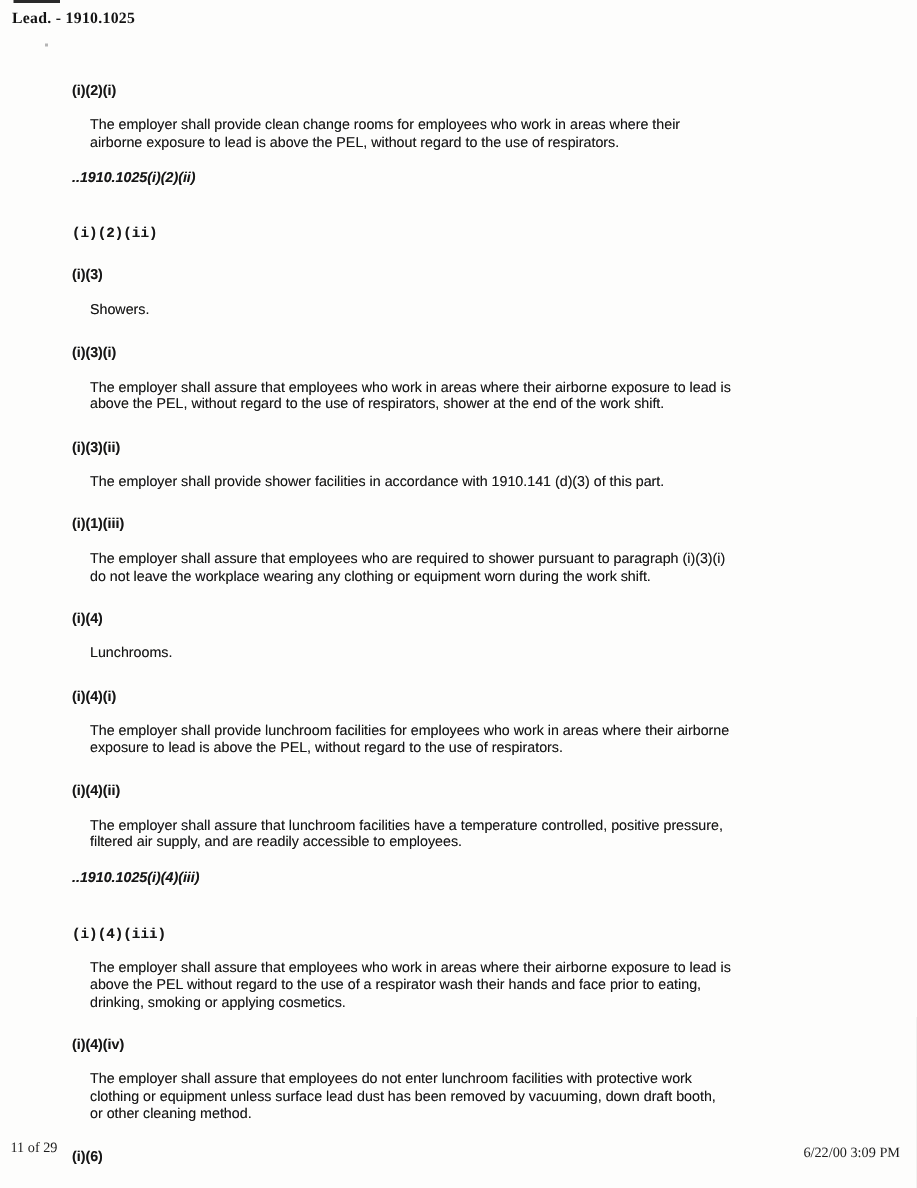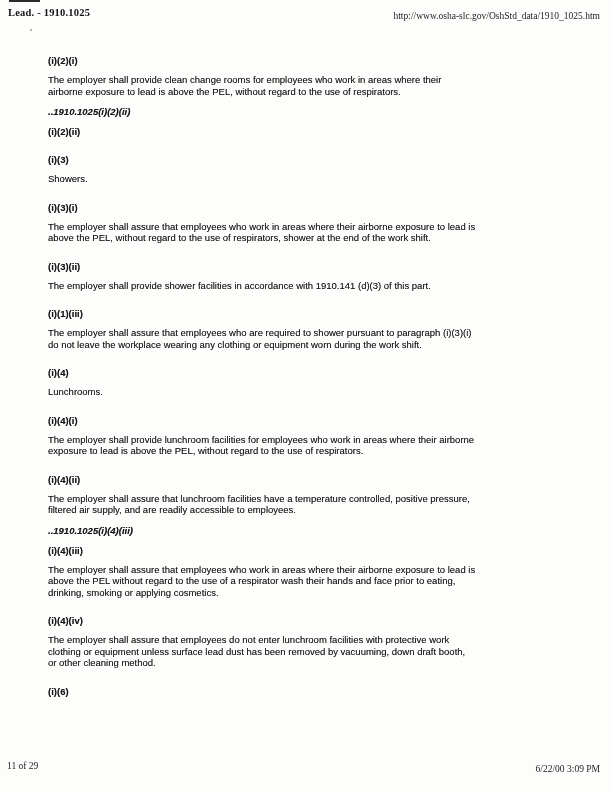--- a/index.html
+++ b/index.html
@@ -62,23 +62,23 @@
     margin: 17px 0 8px 0;
     line-height: 11px;
   }
   .doc-content > .sec-heading:first-child { margin-top: 0; }
   .sec-ref {
     font-weight: bold;
     font-style: italic;
     margin: 9px 0 8px 0;
     line-height: 11px;
   }
-  .sec-ref + .sec-heading { margin-top: 9px; }
+  .sec-ref + .sec-heading { margin-top: 26px; font-family: Liberation Mono, monospace; }
   .sec-body {
-    margin: 0;
+    margin: 12px;
     white-space: pre-line;
   }
   .print-footer-page {
     position: absolute;
     left: 7px;
     top: 761px;
     font-family: "Liberation Serif", serif;
     font-size: 9.5px;
     color: #1c1c1c;
   }
@@ -94,21 +94,20 @@
 </head>
 <body>
 
 <div class="page">
 
   <div class="scan-artifact-line"></div>
   <div class="scan-speck"></div>
 
   <div class="print-header-title">Lead. - 1910.1025</div>
 
-  <div class="print-header-url">http://www.osha-slc.gov/OshStd_data/1910_1025.htm</div>
 
   <div class="doc-content">
 
   <div class="sec-heading">(i)(2)(i)</div>
       <div class="sec-body">The employer shall provide clean change rooms for employees who work in areas where their
 airborne exposure to lead is above the PEL, without regard to the use of respirators.</div>
       <div class="sec-ref">..1910.1025(i)(2)(ii)</div>
       <div class="sec-heading">(i)(2)(ii)</div>
       <div class="sec-heading">(i)(3)</div>
       <div class="sec-body">Showers.</div>

